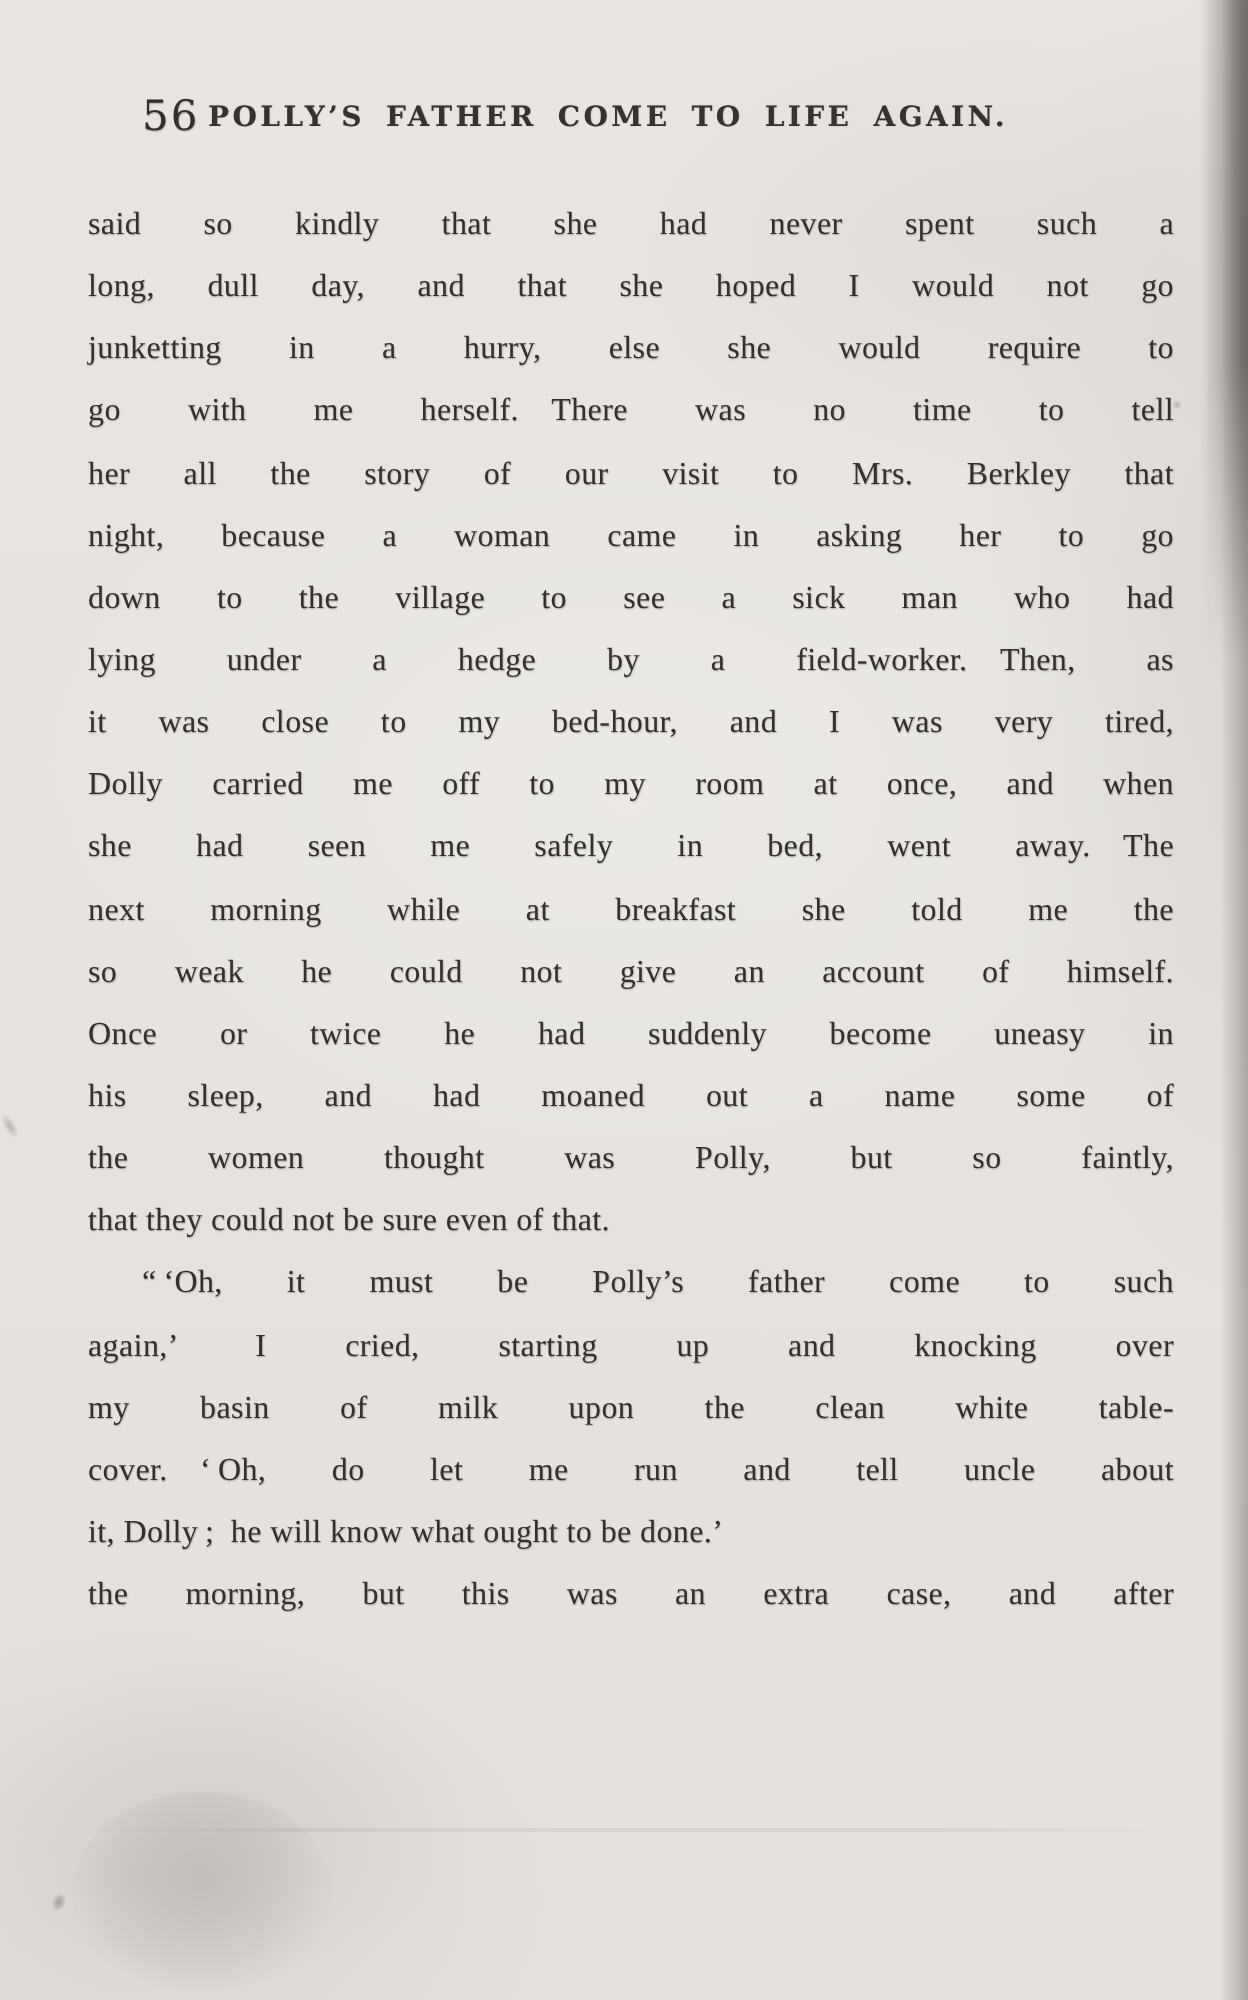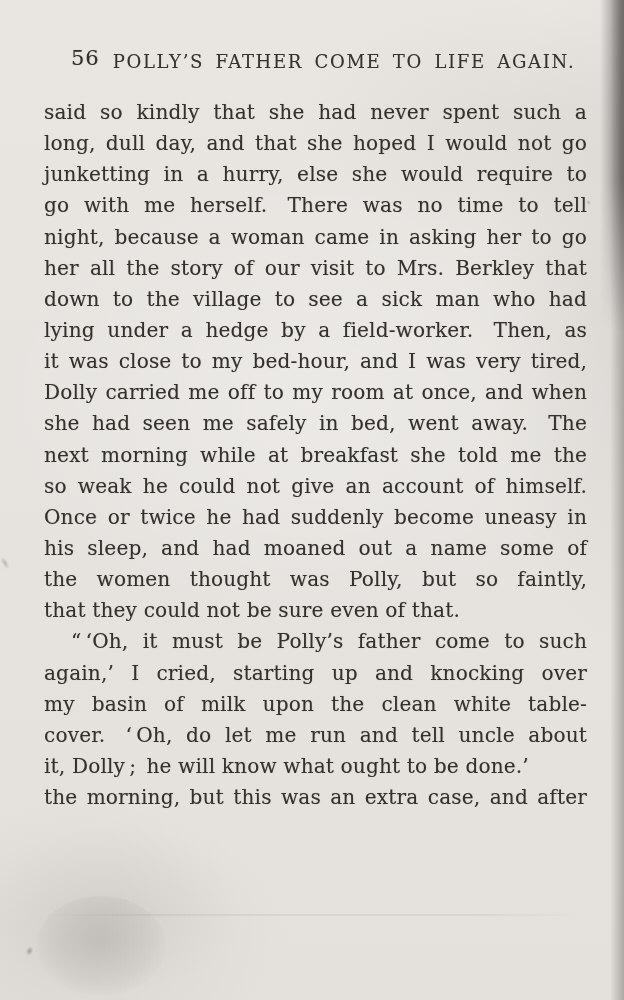--- a/index.html
+++ b/index.html
@@ -60,33 +60,34 @@
     position: absolute; left: 0; top: 46px; width: 617px; height: 30px;
     color: #332f2b;
   }
   .page-number {
     position: absolute; left: 71px; top: 0;
     font-size: 21px; letter-spacing: 1px;
     text-shadow: 0.3px 0.3px 0.7px rgba(51,47,43,0.35);
   }
   .running-head {
     position: absolute; left: 104px; top: 5px; width: 480px;
-    text-align: center;
-    font-size: 18px; font-weight: normal;
+    text-align: left;
+    font-size: 14px; font-weight: bold;
     letter-spacing: 1.7px; word-spacing: 4px;
     color: #36322e;
     text-shadow: 0.2px 0.2px 0.6px rgba(54,50,46,0.3);
   }
 
   .text-block {
     position: absolute; left: 44px; top: 97px; width: 543px;
     color: #34302c;
-    font-size: 20px;
+    font-size: 16px;
     letter-spacing: 0.2px;
     text-shadow: 0.3px 0.3px 0.7px rgba(52,48,44,0.33);
+    font-family: Liberation Serif, serif;
   }
   .line {
     height: 31.15px; line-height: 31.15px;
     white-space: nowrap;
   }
   .line.j {
     text-align: justify;
     white-space: normal;
   }
   .line.j::after {           
@@ -112,22 +113,22 @@
 <div class="header-row">
   <span class="page-number">56</span>
   <span class="running-head">POLLY’S FATHER COME TO LIFE AGAIN.</span>
 </div>
 
 <div class="text-block">
   <div class="line j">said so kindly that she had never spent such a</div>
   <div class="line j">long, dull day, and that she hoped I would not go</div>
   <div class="line j">junketting in a hurry, else she would require to</div>
   <div class="line j">go with me herself. There was no time to tell</div>
+  <div class="line j">her all the story of our visit to Mrs. Berkley that</div>
   <div class="line j">night, because a woman came in asking her to go</div>
-  <div class="line j">her all the story of our visit to Mrs. Berkley that</div>
   <div class="line j">down to the village to see a sick man who had</div>
   <div class="line j">lying under a hedge by a field-worker. Then, as</div>
   <div class="line j">it was close to my bed-hour, and I was very tired,</div>
   <div class="line j">Dolly carried me off to my room at once, and when</div>
   <div class="line j">she had seen me safely in bed, went away. The</div>
   <div class="line j">next morning while at breakfast she told me the</div>
   <div class="line j">so weak he could not give an account of himself.</div>
   <div class="line j">Once or twice he had suddenly become uneasy in</div>
   <div class="line j">his sleep, and had moaned out a name some of</div>
   <div class="line j">the women thought was Polly, but so faintly,</div>

